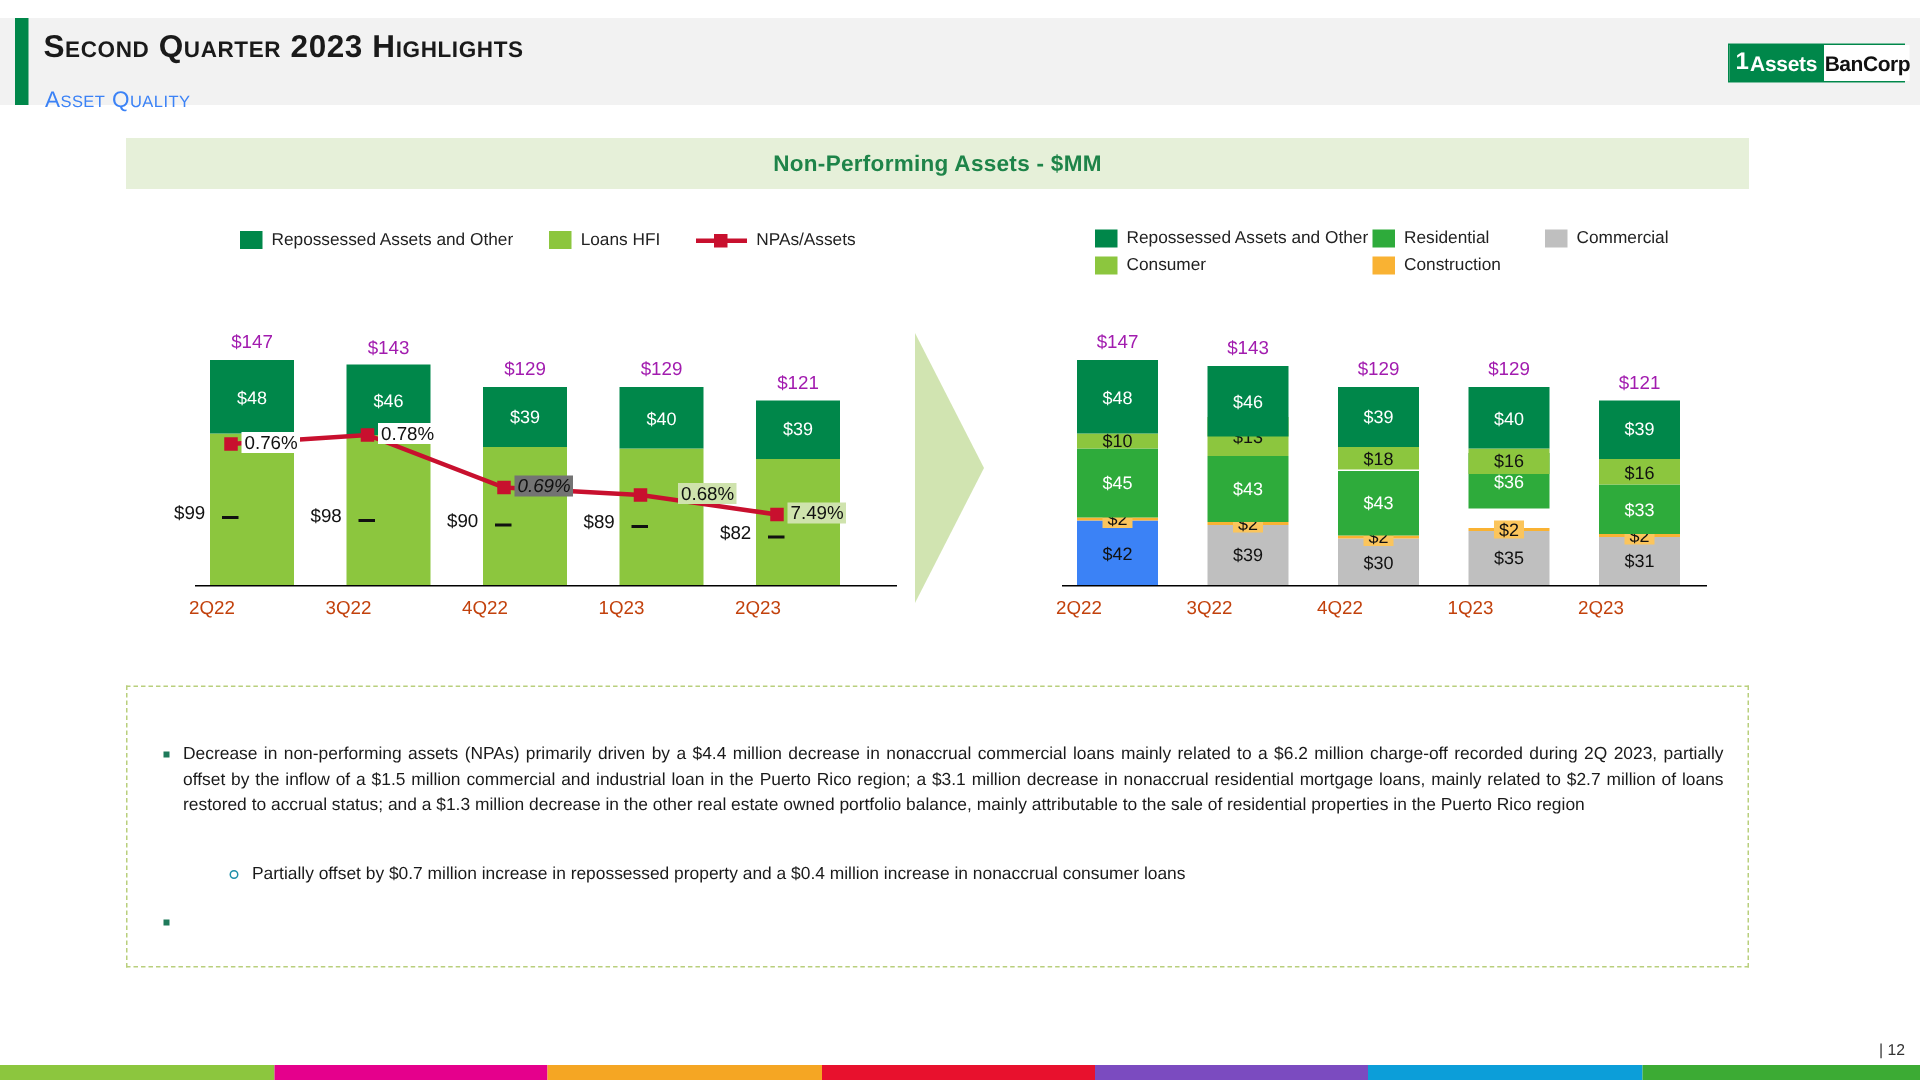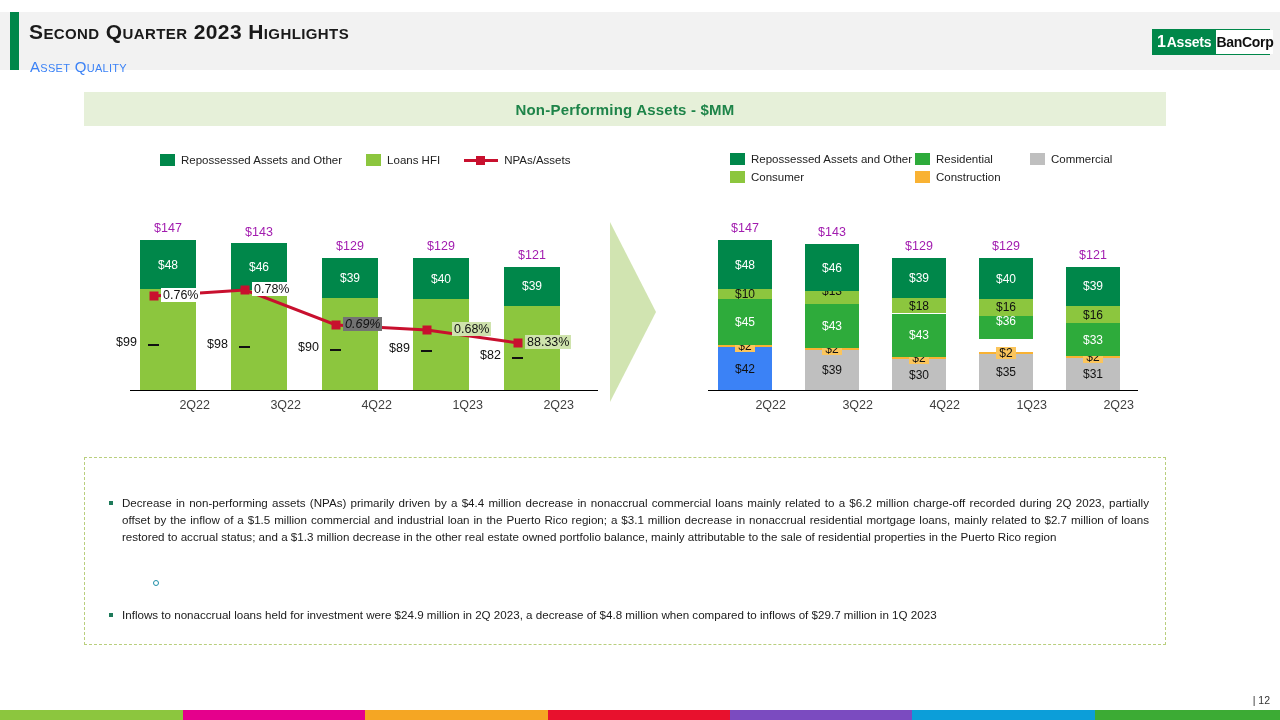--- a/index.html
+++ b/index.html
@@ -70,21 +70,21 @@
   .line-marker .sq{
     position:absolute;top:2px;left:12px;width:9px;height:9px;background:#c8102e;
   }
   
   .chart{position:absolute;}
   .axis{position:absolute;background:#000;height:1px;}
   .bar{position:absolute;}
   .seg{position:absolute;left:0;width:100%;display:flex;align-items:center;justify-content:center;}
   .seg span{font-size:12px;}
   .total-lbl{position:absolute;font-size:12.5px;color:#a21caf;text-align:center;}
-  .cat-lbl{position:absolute;font-size:12.5px;color:#404040;text-align:right;}
+  .cat-lbl{position:absolute;font-size:12.5px;color:#c2410c;text-align:left;}
   .out-lbl{position:absolute;font-size:12.5px;color:#111;white-space:nowrap;}
   .pct-lbl{position:absolute;font-size:12.5px;color:#111;white-space:nowrap;padding:0 2px;}
   
   #mid-arrow{
     position:absolute;left:610px;top:222px;width:46px;height:180px;
     background:#cfe3ad;
     clip-path:polygon(0 0,100% 50%,0 100%);
     opacity:.95;
   }
   
@@ -232,21 +232,21 @@
       <rect x="29.5" y="91.5" width="9" height="9" fill="#c8102e"></rect>
       <rect x="120.5" y="85.5" width="9" height="9" fill="#c8102e"></rect>
       <rect x="211.5" y="120.5" width="9" height="9" fill="#c8102e"></rect>
       <rect x="302.5" y="125.5" width="9" height="9" fill="#c8102e"></rect>
       <rect x="393.5" y="138.5" width="9" height="9" fill="#c8102e"></rect>
     </svg>
     <div class="pct-lbl" style="left: 41px; top: 88px; background: rgb(255, 255, 255);">0.76%</div>
     <div class="pct-lbl" style="left: 132px; top: 82px; background: rgb(255, 255, 255);">0.78%</div>
     <div class="pct-lbl" style="left: 223px; top: 117px; background: #737373; font-style: italic;">0.69%</div>
     <div class="pct-lbl" style="left: 314px; top: 122px; background: rgb(207, 227, 173); margin-left: 18px;">0.68%</div>
-    <div class="pct-lbl" style="left: 405px; top: 135px; background: rgb(207, 227, 173);">88.33%</div>
+    <div class="pct-lbl" style="left: 405px; top: 135px; background: rgb(207, 227, 173);">7.49%</div>
   </div>
 <div id="mid-arrow"></div>
 <div id="chart-right" class="chart" style="left: 700px; top: 200px; width: 460px; height: 220px;">
     <div class="axis" style="left: 8px; top: 190px; width: 430px;"></div>
     <div class="bar" style="left: 18px; width: 54px; top: 40.06px; height: 149.94px;">
       <div class="seg" style="background: #3b82f6; height: 42.84px; bottom: 0px; position: absolute;">
         <span style="color: rgb(17, 17, 17);">$42</span>
       </div>
       <div class="seg" style="background: rgb(249, 178, 51); height: 2.04px; bottom: 42.84px; position: absolute;">
         <span style="color: rgb(17, 17, 17); background: rgb(251, 197, 92); padding: 0px 3px; line-height: 12px;">$2</span>
@@ -343,25 +343,25 @@
 
 <div id="callout">
 
   <div class="bullet-row" style="left:24px;top:36px;width:1040px;">
     <span class="bsq"></span>
     <span class="btext">Decrease in non-performing assets (NPAs) primarily driven by a $4.4 million decrease in nonaccrual commercial loans mainly related to a $6.2 million charge-off recorded during 2Q 2023, partially offset by the inflow of a $1.5 million commercial and industrial loan in the Puerto Rico region; a $3.1 million decrease in nonaccrual residential mortgage loans, mainly related to $2.7 million of loans restored to accrual status; and a $1.3 million decrease in the other real estate owned portfolio balance, mainly attributable to the sale of residential properties in the Puerto Rico region</span>
   </div>
 
   <div class="bullet-row" style="left:68px;top:116px;width:996px;">
     <span class="bcirc"></span>
+    <span class="btext">Partially offset by $0.7 million increase in repossessed property and a $0.4 million increase in nonaccrual consumer loans</span>
   </div>
 
   <div class="bullet-row" style="left:24px;top:148px;width:1040px;">
     <span class="bsq"></span>
-    <span class="btext">Inflows to nonaccrual loans held for investment were $24.9 million in 2Q 2023, a decrease of $4.8 million when compared to inflows of $29.7 million in 1Q 2023</span>
   </div>
 </div>
 
 <div id="page-num">| 12</div>
 <div id="color-strip">
     <div style="background: rgb(140, 198, 62); width: 183px;"></div>
     <div style="background: rgb(229, 0, 140); width: 182px;"></div>
     <div style="background: rgb(245, 166, 35); width: 183px;"></div>
     <div style="background: rgb(232, 17, 45); width: 182px;"></div>
     <div style="background: rgb(123, 75, 192); width: 182px;"></div>

